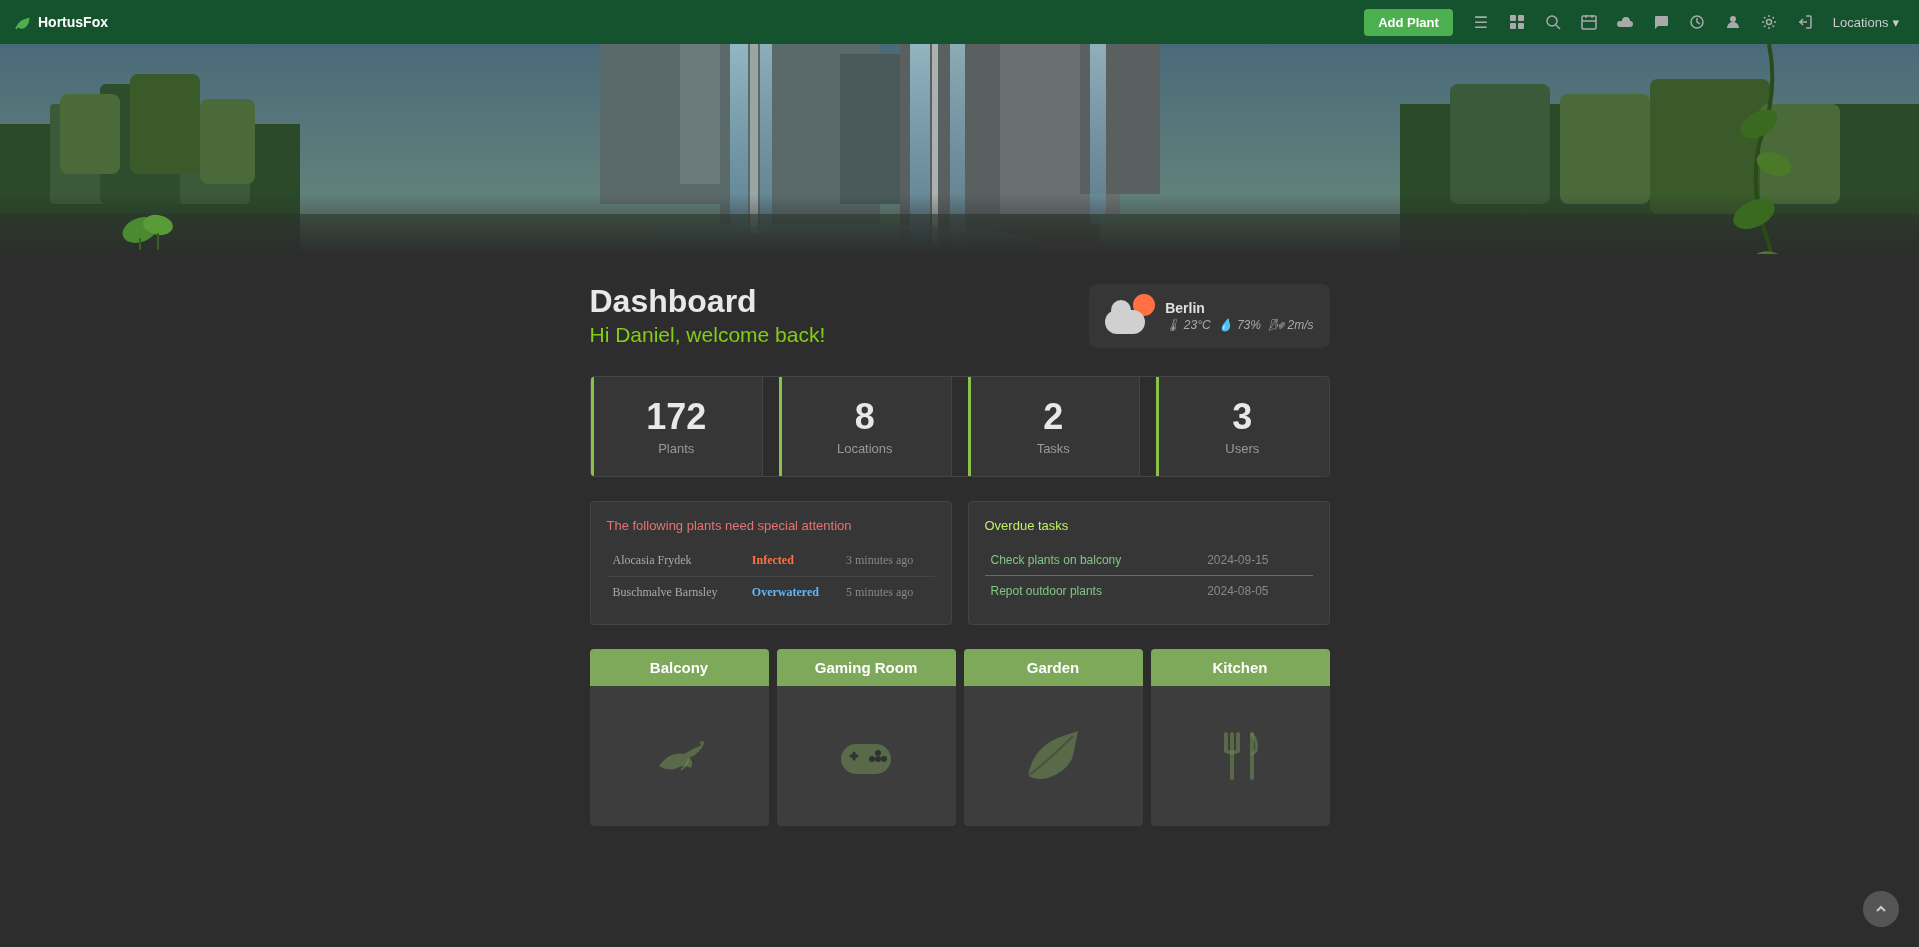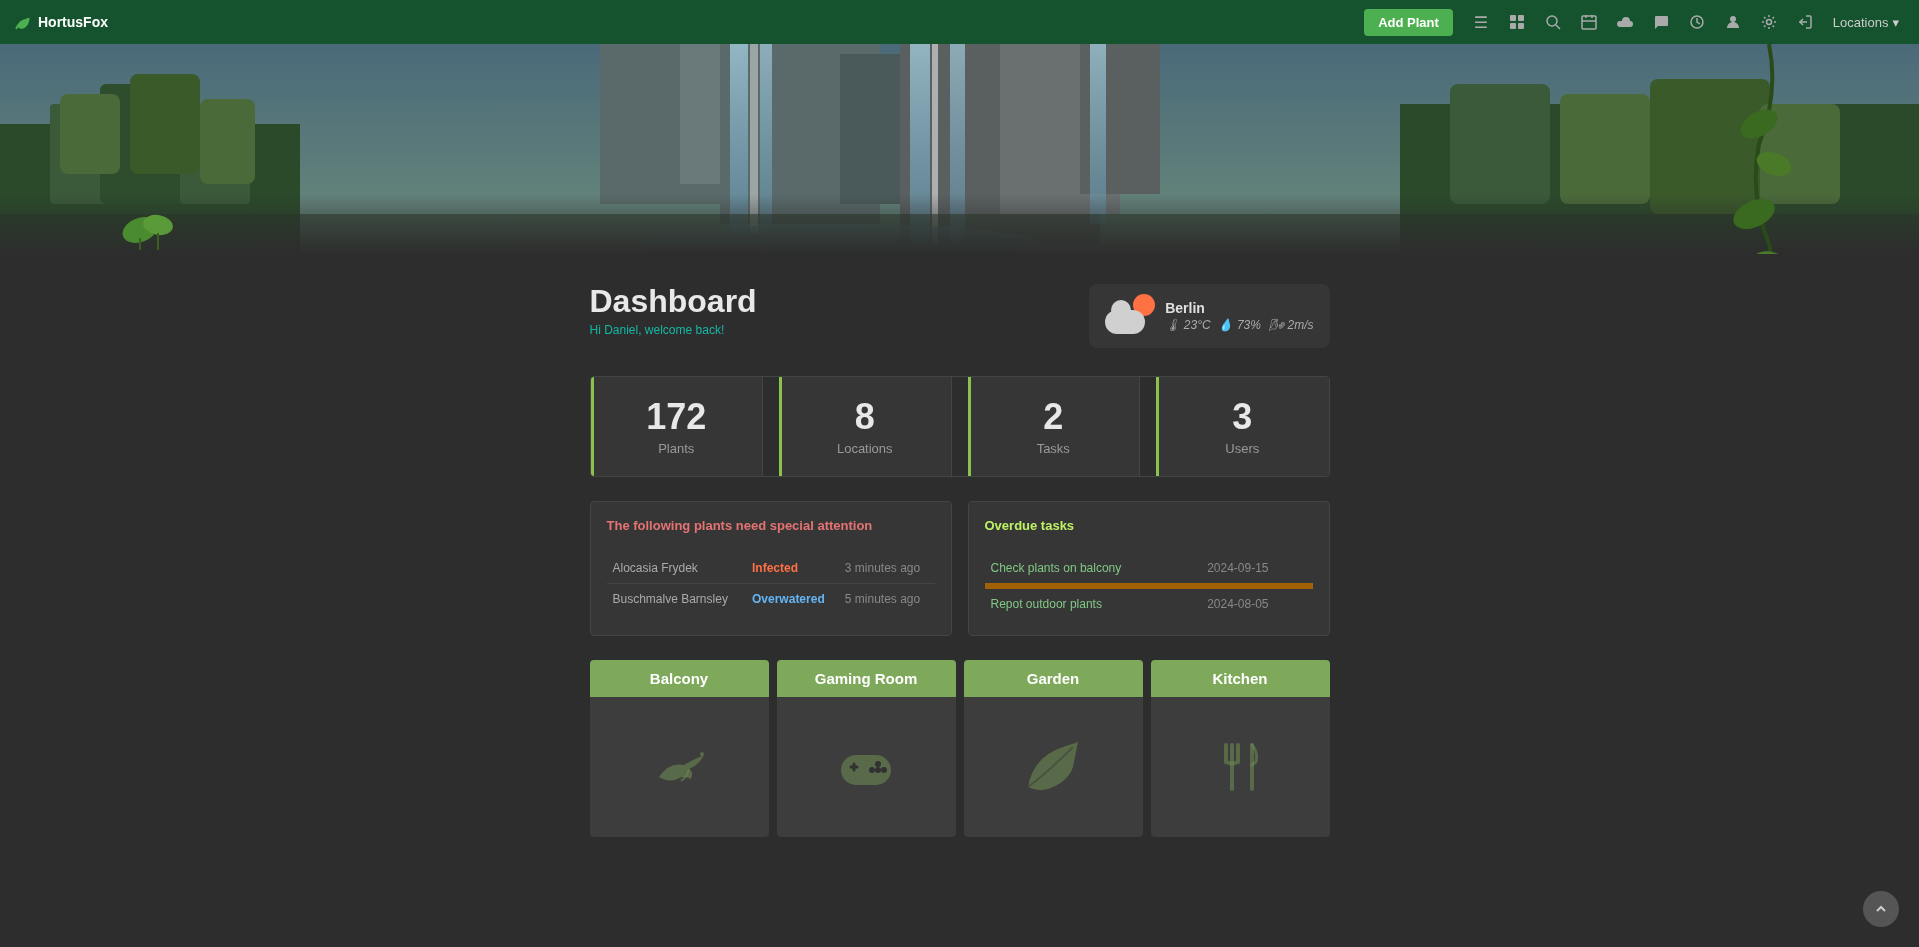--- a/index.html
+++ b/index.html
@@ -97,22 +97,22 @@
       align-items: flex-start;
       margin-bottom: 28px;
     }
     .dashboard-title {
       font-size: 32px;
       font-weight: 700;
       color: #e8e8e8;
       line-height: 1.1;
     }
     .dashboard-subtitle {
-      font-size: 12px;
-      color: #14b8a6;
+      font-size: 21px;
+      color: #84cc16;
       margin-top: 4px;
     }
     .weather-widget {
       display: flex;
       align-items: center;
       gap: 10px;
       background: #363636;
       border-radius: 8px;
       padding: 10px 16px;
     }
@@ -177,49 +177,50 @@
       margin-bottom: 24px;
     }
     .panel {
       background: #363636;
       border-radius: 4px;
       padding: 16px;
       border: 1px solid #444;
     }
     .panel-title {
       font-size: 13px;
-      font-weight: 700;
+      font-weight: 400;
       color: #e57373;
-      margin-bottom: 20px;
+      margin-bottom: 12px;
     }
     .panel-title-orange {
       color: #bef264;
     }
     .attention-table {
       width: 100%;
       border-collapse: collapse;
     }
     .attention-table tr {
       border-bottom: 1px solid #444;
+      font-family: Liberation Serif, serif;
     }
     .attention-table tr:last-child { border-bottom: none; }
     .attention-table td {
       padding: 8px 6px;
       font-size: 12px;
     }
     .attention-table td:first-child { color: #aaa; }
     .status-infected { color: #ff7043; font-weight: 600; }
     .status-overwatered { color: #64b5f6; font-weight: 600; }
     .time-ago { color: #888; }
     .overdue-table {
       width: 100%;
       border-collapse: collapse;
     }
     .overdue-table tr {
-      border-bottom: 6px solid #a16207;
+      border-bottom: 1px solid #a16207;
     }
     .overdue-table tr:last-child { border-bottom: none; }
     .overdue-table td {
       padding: 8px 6px;
       font-size: 12px;
     }
     .task-link { color: #81c784; cursor: pointer; }
     .task-date { color: #888; }
     .locations-grid {
       display: grid;

